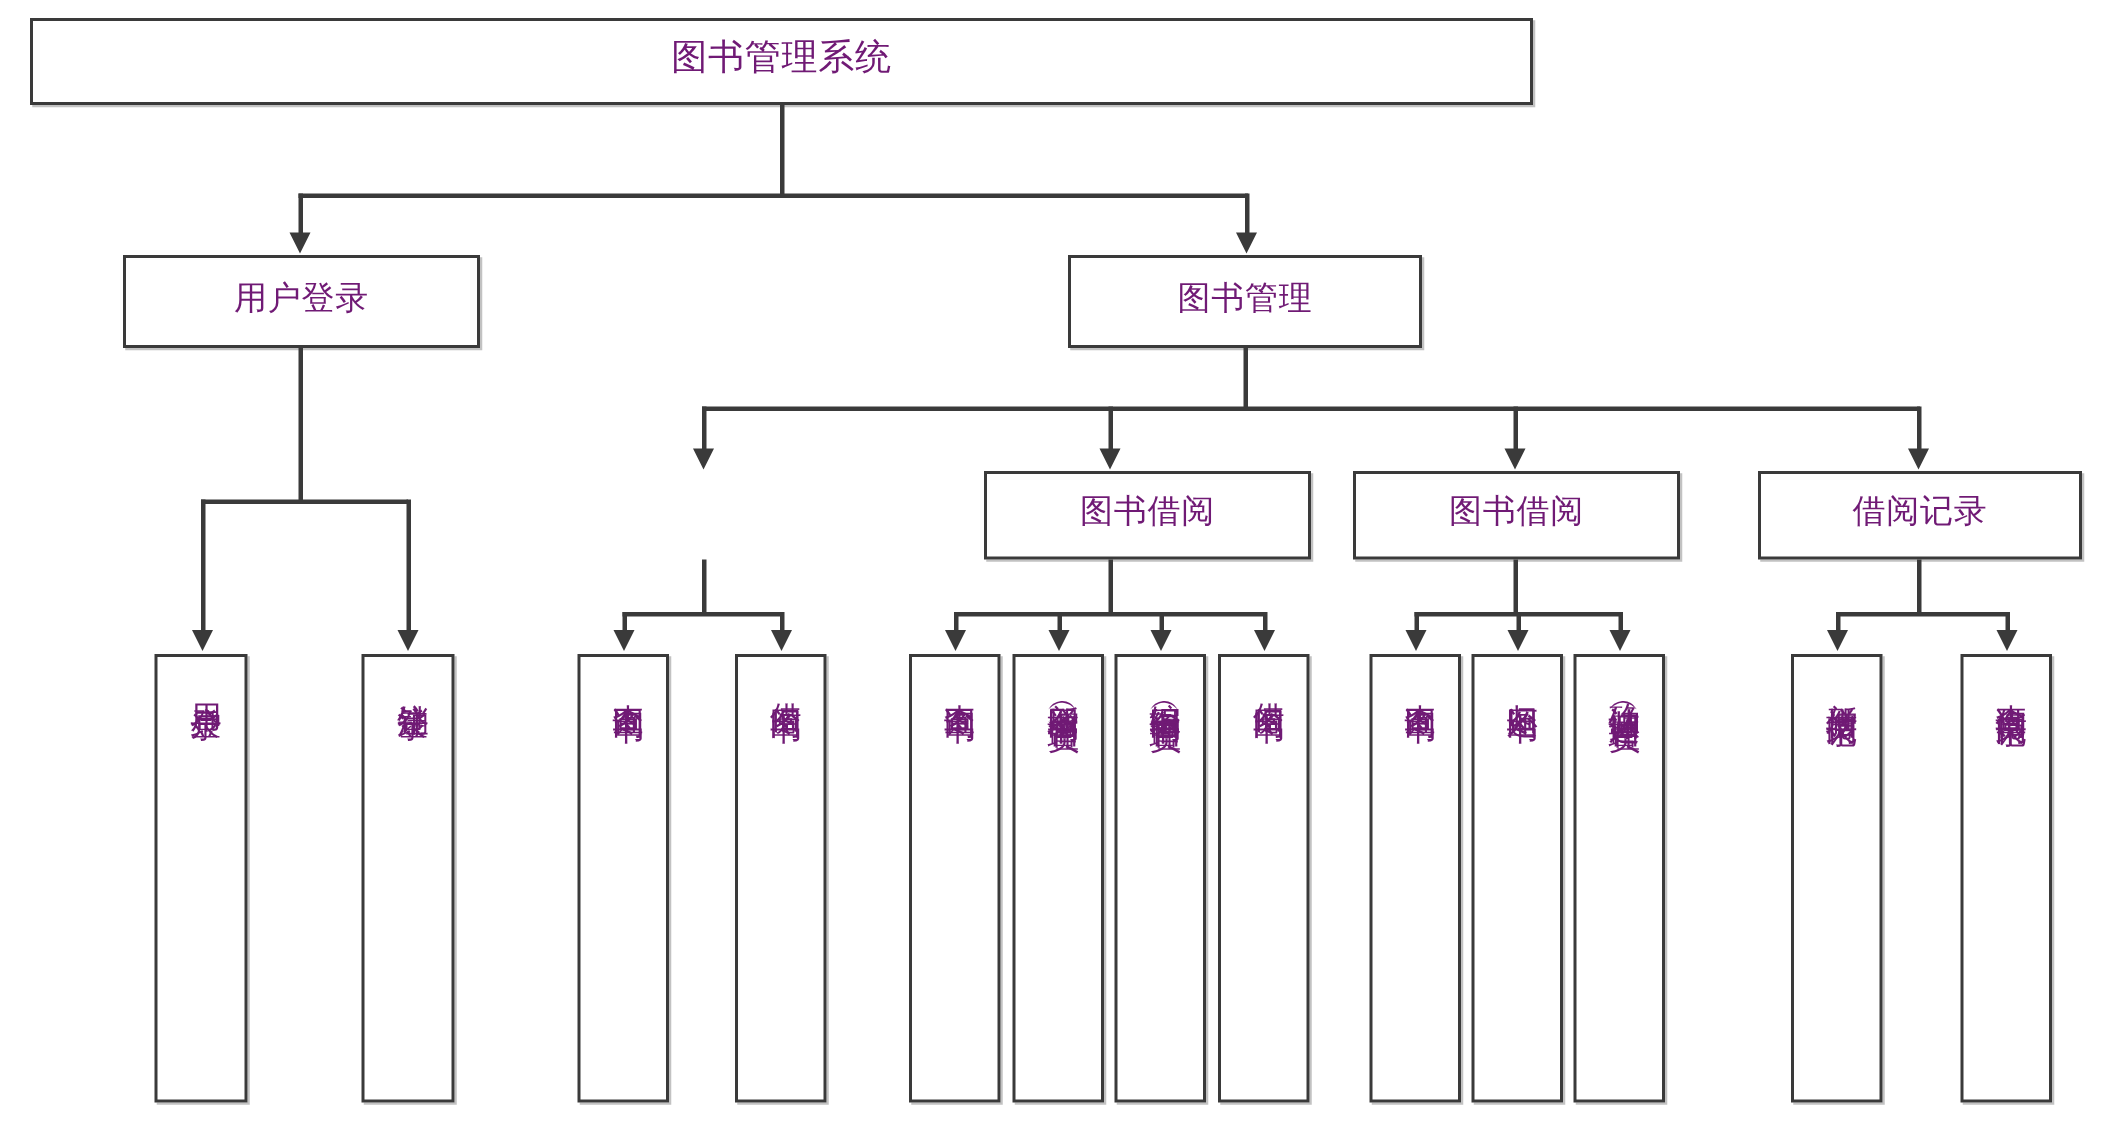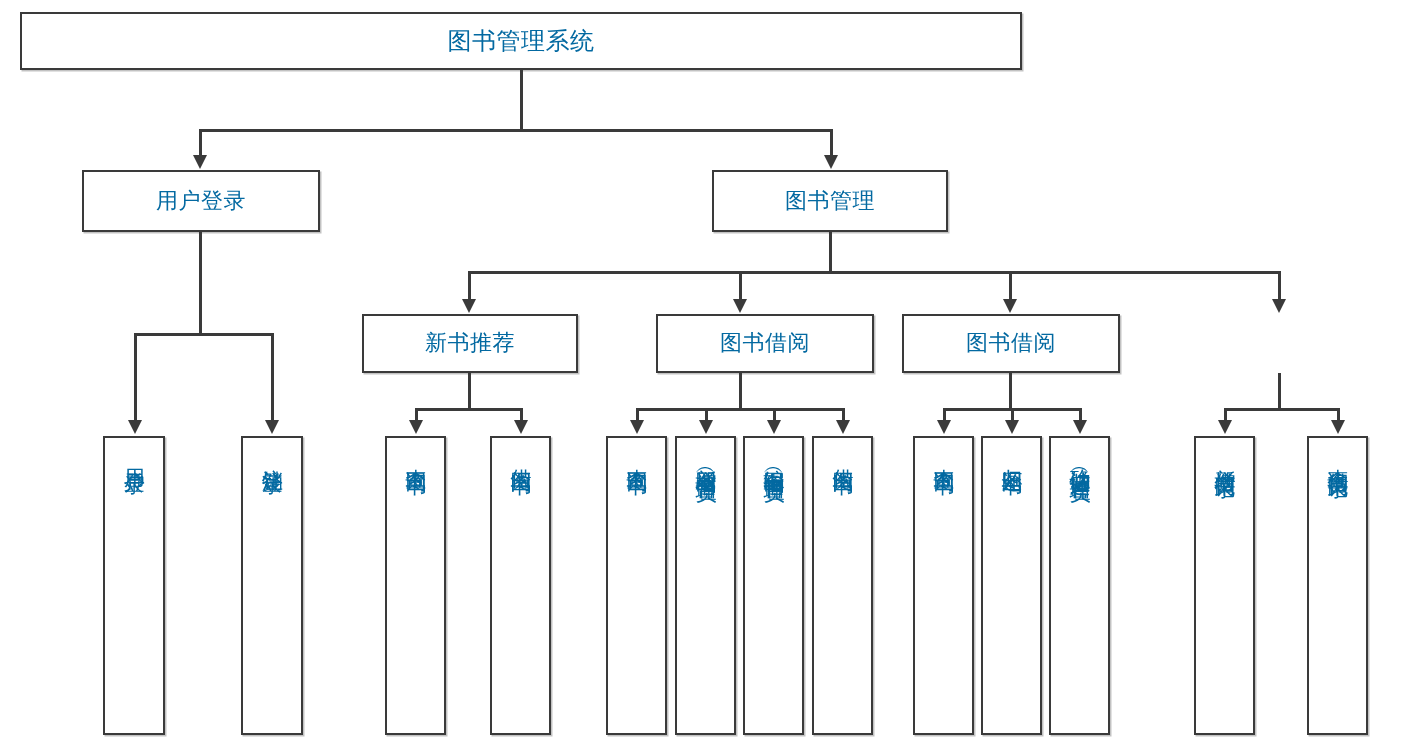--- a/index.html
+++ b/index.html
@@ -25,21 +25,22 @@
     display:flex;
     align-items:center;
     justify-content:center;
     box-shadow:1.5px 1.5px 0 rgba(120,120,120,.45);
   }
   .node .label{
     font-size:23px;
     line-height:1.1;
     letter-spacing:.5px;
     white-space:nowrap;
-    color:#0369a1;
+    color:#701a75;
+    font-family:Liberation Mono, monospace;
   }
   
   .node.root .label{font-size:24px;}
   .node.lvl2 .label{font-size:22px;}
 
   
   .node.leaf{
     align-items:flex-start;
     justify-content:center;
     padding-top:14px;
@@ -115,28 +116,28 @@
   <div class="ln h" style="left:468px;top:271px;width:812px;"></div>
   <div class="ln v" style="left:468px;top:271px;height:29px;"></div>
   <div class="arrow" style="left:462px;top:299px;"></div>
   <div class="ln v" style="left:739px;top:271px;height:29px;"></div>
   <div class="arrow" style="left:733px;top:299px;"></div>
   <div class="ln v" style="left:1009px;top:271px;height:29px;"></div>
   <div class="arrow" style="left:1003px;top:299px;"></div>
   <div class="ln v" style="left:1278px;top:271px;height:29px;"></div>
   <div class="arrow" style="left:1272px;top:299px;"></div>
 
-  <div class="node lvl2" style="left:362px;top:314px;width:216px;height:59px;">
-    <span class="label">新书推荐</span>
-  </div>
   <div class="node lvl2" style="left:656px;top:314px;width:218px;height:59px;">
     <span class="label">图书借阅</span>
   </div>
   <div class="node lvl2" style="left:902px;top:314px;width:218px;height:59px;">
     <span class="label">图书借阅</span>
+  </div>
+  <div class="node lvl2" style="left:1172px;top:314px;width:216px;height:59px;">
+    <span class="label">借阅记录</span>
   </div>
 
   <div class="ln v" style="left:468px;top:373px;height:36px;"></div>
   <div class="ln h" style="left:415px;top:408px;width:106px;"></div>
   <div class="ln v" style="left:415px;top:408px;height:13px;"></div>
   <div class="arrow" style="left:409px;top:420px;"></div>
   <div class="ln v" style="left:520px;top:408px;height:13px;"></div>
   <div class="arrow" style="left:514px;top:420px;"></div>
 
   <div class="ln v" style="left:739px;top:373px;height:36px;"></div>

